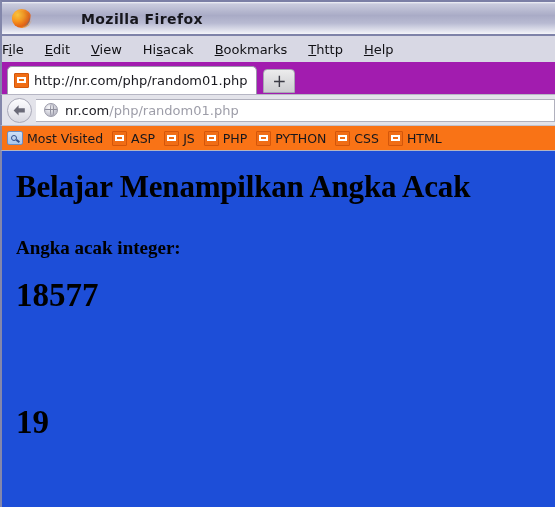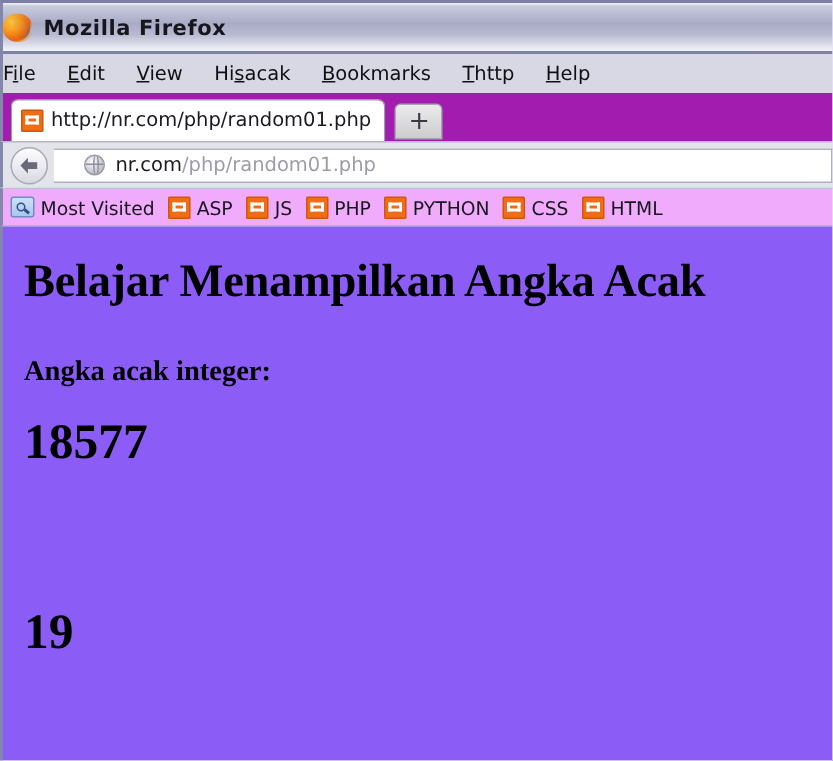--- a/index.html
+++ b/index.html
@@ -33,22 +33,23 @@
         #f2f3f8 0%,
         #c9cbdd 6%,
         #a9abc6 40%,
         #b8bad2 62%,
         #e8e9f2 88%,
         #ffffff 100%);
     border-top: 2px solid #7b7fa5;
     border-left: 2px solid #8387ab;
     display: flex;
     align-items: center;
-    padding-left: 0;
-    position: relative;
+    padding-left: 10px;
+    position: relative;
+    gap: 42px;
   }
   .titlebar::after {
     content: "";
     position: absolute;
     left: 0; right: 0; bottom: 0;
     height: 2px;
     background: #7e82a8;
   }
   .fx-logo {
     width: 20px;
@@ -202,21 +203,21 @@
   }
   .urlbox {
     flex: 1 1 auto;
     height: 23px;
     background: #ffffff;
     border: 1px solid #b0b0bd;
     border-left: none;
     box-sizing: border-box;
     display: flex;
     align-items: center;
-    padding-left: 20px;
+    padding-left: 8px;
     margin-left: 4px;
     overflow: hidden;
     text-align: right;
   }
   .globe-icon {
     width: 14px; height: 14px;
     flex: 0 0 auto;
     border-radius: 50%;
     background: radial-gradient(circle at 38% 32%, #fbfbfc 0%, #d3d3dc 48%, #a8a8b6 100%);
     border: 1px solid #9a9aa8;
@@ -244,21 +245,21 @@
     margin-left: 7px;
     white-space: nowrap;
   }
   .url-host { color: #1b1b22; }
   .url-path { color: #9d9da8; }
 
   
   .bookmarkbar {
     height: 26px;
     box-sizing: border-box;
-    background: #f0abfc;
+    background: #f97316;
     border-left: 2px solid #8387ab;
     border-top: 1px solid #c2c2ce;
     border-bottom: 1px solid #b4b4c2;
     display: flex;
     align-items: center;
     padding-left: 5px;
     overflow: hidden;
   }
   .bm-item {
     display: flex;
@@ -297,21 +298,21 @@
     position: absolute;
     left: 8px; top: 8px;
     width: 4px; height: 1.5px;
     background: #33508c;
     transform: rotate(40deg);
   }
 
   
   .content {
     flex: 1 1 auto;
-    background: #8b5cf6;
+    background: #1d4ed8;
     border-left: 2px solid #8387ab;
     box-sizing: border-box;
     padding: 10px 14px 0 14px;
     overflow: hidden;
     font-family: "Liberation Serif", "DejaVu Serif", serif;
     color: #000000;
   }
   .page-h1 {
     font-family: "Liberation Serif", "DejaVu Serif", serif;
     font-size: 31px;

